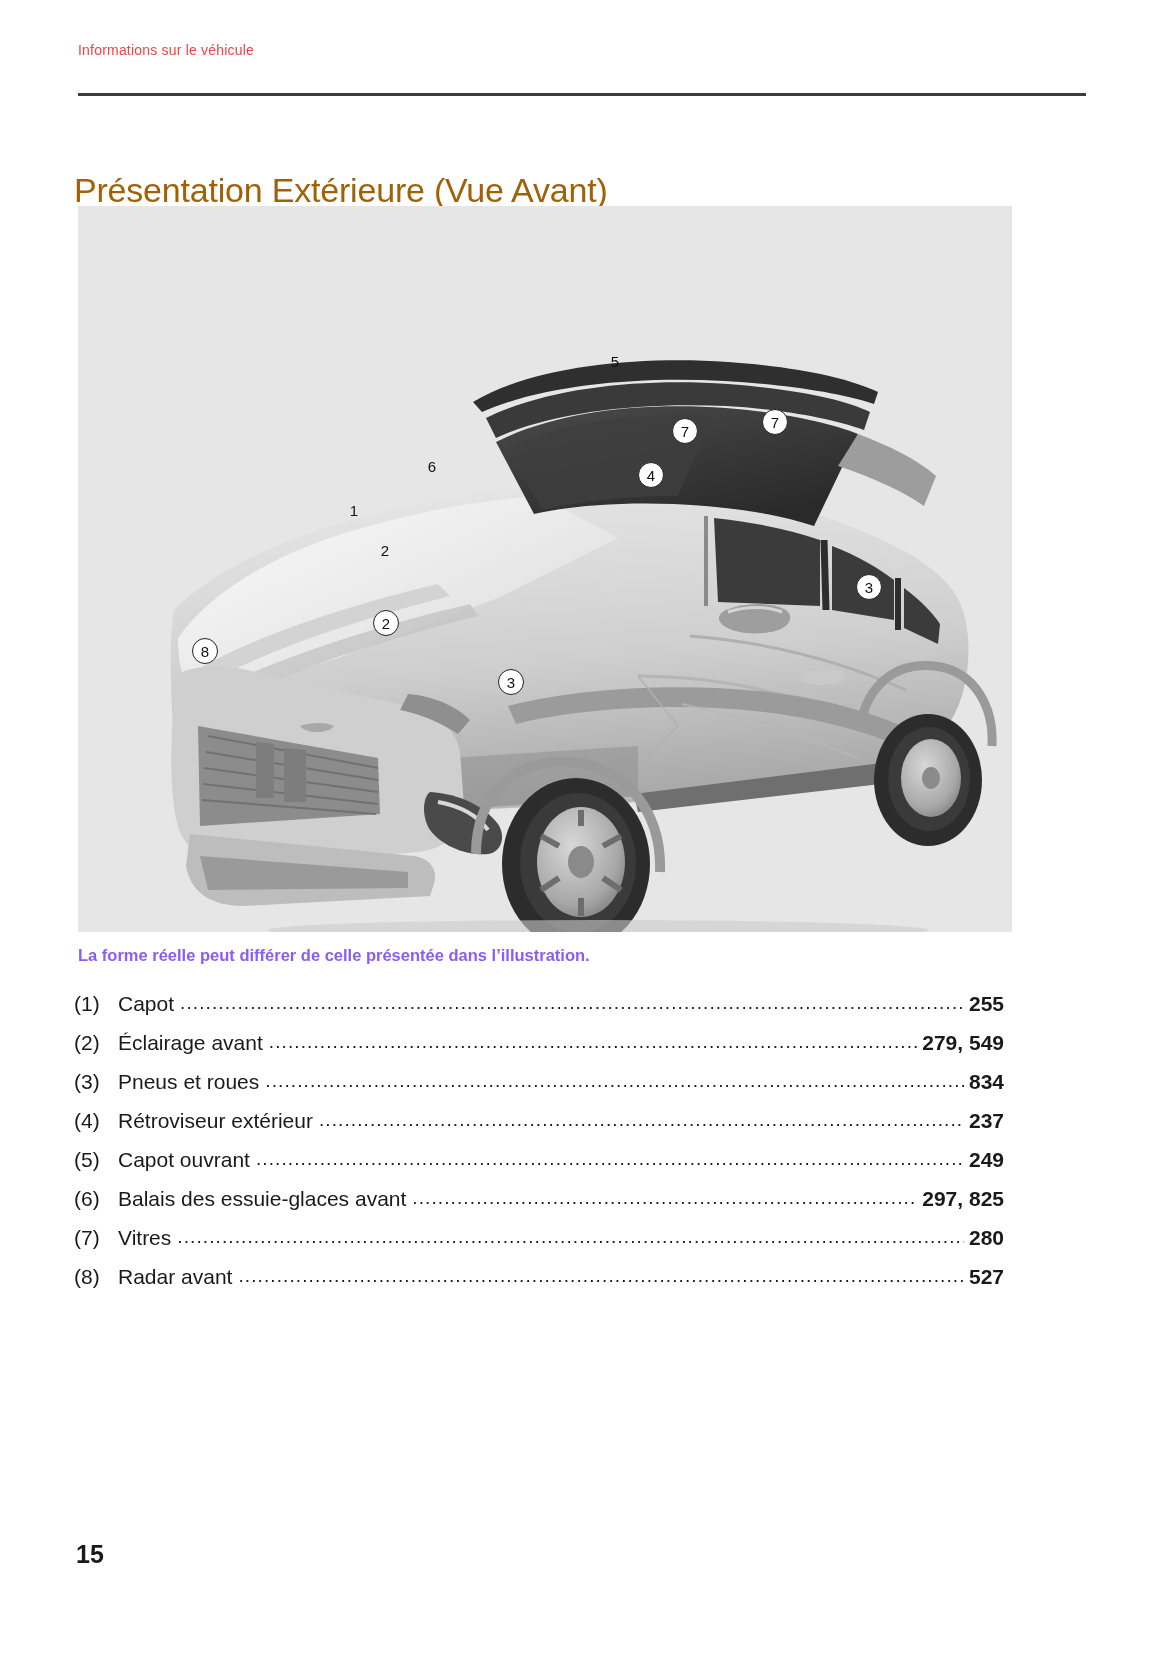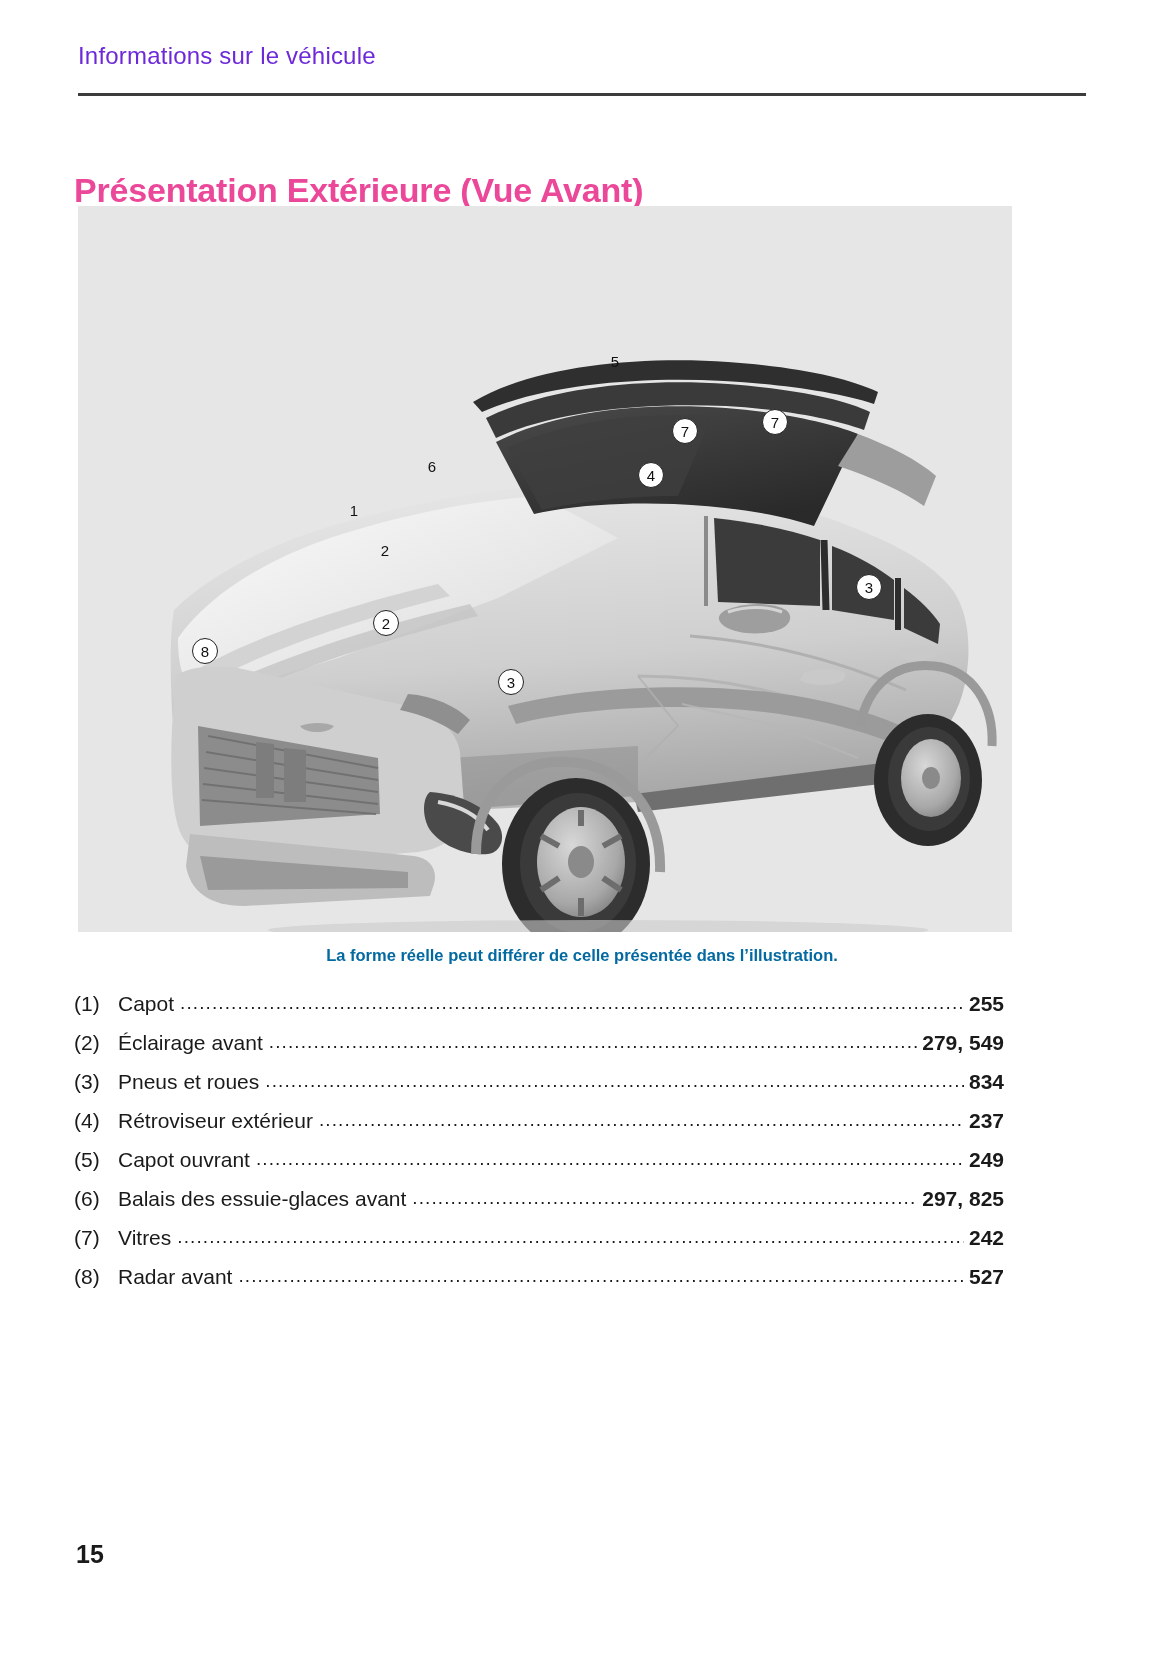--- a/index.html
+++ b/index.html
@@ -23,42 +23,42 @@
   }
 
   
   .header {
     position: absolute;
     left: 78px;
     top: 42px;
     width: 1008px;
   }
   .header-text {
-    font-size: 24px;
-    color: #6d28d9;
+    font-size: 14px;
+    color: #ef4444;
     letter-spacing: 0.2px;
     line-height: 1.2;
   }
   .header-rule {
     position: absolute;
     left: 78px;
     top: 93px;
     width: 1008px;
     height: 3px;
     background: #3c3c3c;
   }
 
   
   .title {
     position: absolute;
     left: 74px;
     top: 148px;
     font-size: 34px;
-    font-weight: bold;
-    color: #ec4899;
+    font-weight: normal;
+    color: #a16207;
     letter-spacing: -0.2px;
   }
 
   
   .figure {
     position: absolute;
     left: 78px;
     top: 206px;
     width: 934px;
     height: 726px;
@@ -91,24 +91,24 @@
     border: none;
     width: 20px;
     height: 20px;
   }
 
   .caption {
     position: absolute;
     left: 78px;
     top: 946px;
     width: 1008px;
-    text-align: center;
+    text-align: left;
     font-size: 16.5px;
     font-weight: bold;
-    color: #0369a1;
+    color: #8b5cf6;
   }
 
   
   .parts {
     position: absolute;
     left: 74px;
     top: 985px;
     width: 930px;
   }
   .part-row {
@@ -346,21 +346,21 @@
       <span class="part-num">(6)</span>
       <span class="part-label">Balais des essuie-glaces avant</span>
       <span class="part-dots">............................................................................................................................................................</span>
       <span class="part-page">297, 825</span>
     </div>
 
     <div class="part-row">
       <span class="part-num">(7)</span>
       <span class="part-label">Vitres</span>
       <span class="part-dots">............................................................................................................................................................</span>
-      <span class="part-page">242</span>
+      <span class="part-page">280</span>
     </div>
 
     <div class="part-row">
       <span class="part-num">(8)</span>
       <span class="part-label">Radar avant</span>
       <span class="part-dots">............................................................................................................................................................</span>
       <span class="part-page">527</span>
     </div>
 
   </div>

